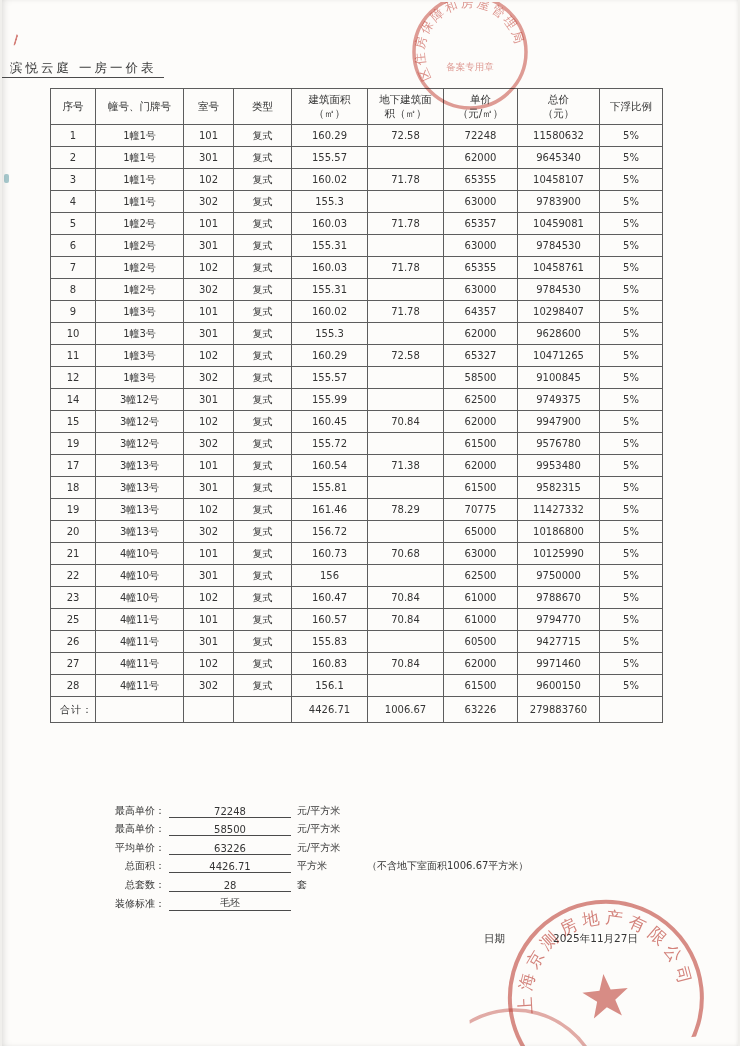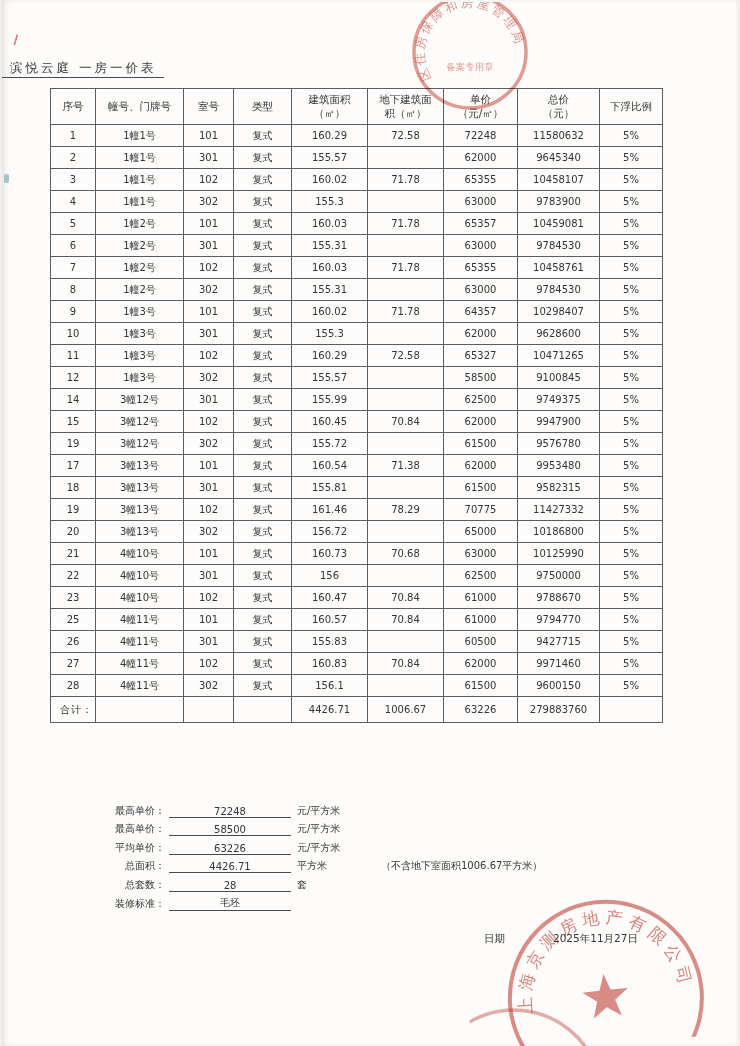--- a/index.html
+++ b/index.html
@@ -37,21 +37,21 @@
     white-space:pre-line; line-height:1.3;
   }
   table.price tr.total td { height:26px; font-size:10px; }
   table.price tr.total td:first-child { text-align:right; padding-left:4px; letter-spacing:1px; }
 
   .summary { position:absolute; left:95px; top:799px; font-size:10px; color:#353535; }
   .summary-row { display:flex; align-items:flex-end; height:18.6px; }
   .s-label { width:68px; text-align:right; white-space:nowrap; }
   .s-value { width:122px; text-align:center; border-bottom:1px solid #4a4a4a; margin:0 4px; }
   .s-unit  { width:70px; padding-left:2px; white-space:nowrap; }
-  .s-note  { margin-left:16px; white-space:nowrap;text-align:center; }
+  .s-note  { margin-left:2px; white-space:nowrap;text-align:center; }
 
   .footer { position:absolute; top:929px; left:470px; font-size:10.5px; line-height:19.5px; color:#353535; }
   .footer-row { white-space:nowrap; }
   .f-label { display:inline-block; width:72px; }
   .f-label.indent { padding-left:12px; }
   .f-value { display:inline-block; }
   .f-value.shift { margin-left:9px; }
 
   .stamp { position:absolute; mix-blend-mode:multiply; pointer-events:none; }
   .stamp-top { left:383px; top:2px; }

